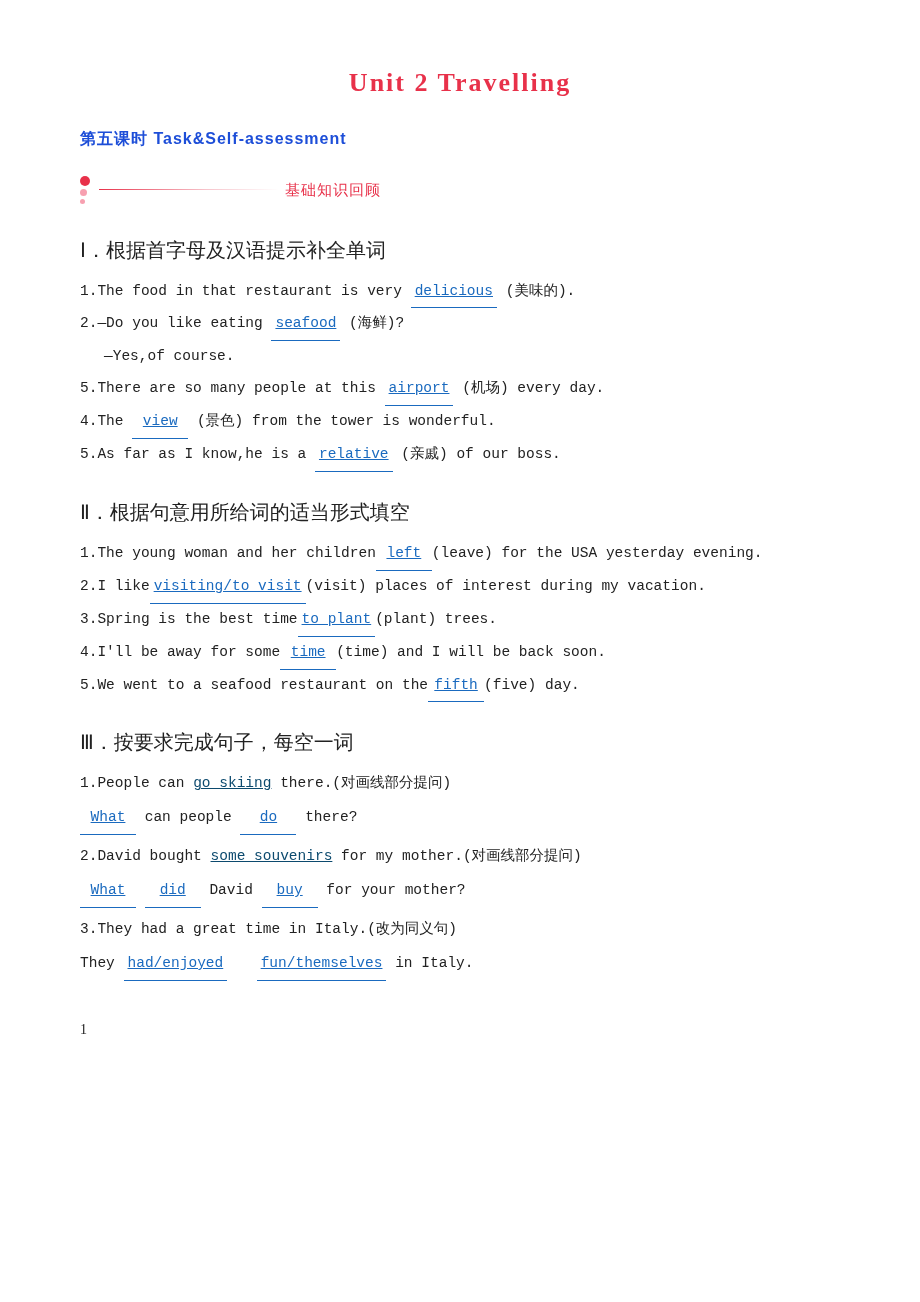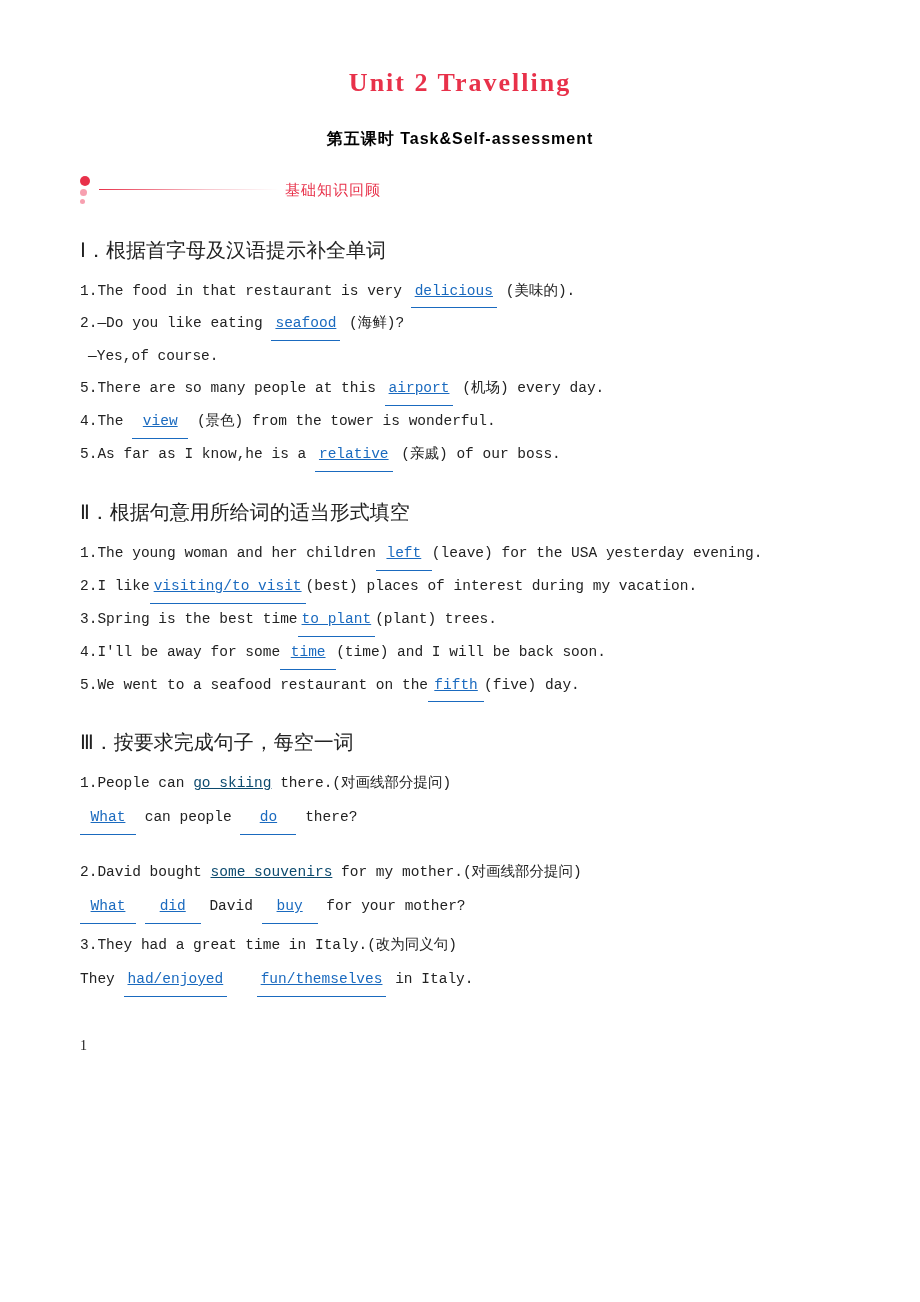--- a/index.html
+++ b/index.html
@@ -20,24 +20,24 @@
     .page-title {
       text-align: center;
       font-size: 26px;
       font-weight: bold;
       color: #e8314a;
       font-family: "Times New Roman", serif;
       margin-bottom: 18px;
       letter-spacing: 2px;
     }
     .subtitle {
-      text-align: center;
+      text-align: left;
       font-size: 16px;
       font-weight: bold;
-      color: #000000;
+      color: #1d4ed8;
       font-family: "SimHei", sans-serif;
       margin-bottom: 22px;
       letter-spacing: 1px;
     }
     .section-banner {
       display: flex;
       align-items: center;
       margin-bottom: 28px;
       gap: 6px;
     }
@@ -76,21 +76,21 @@
       color: #e8314a;
       font-family: "SimHei", sans-serif;
       letter-spacing: 1px;
     }
     .answer {
       color: #1a6abf;
       text-decoration: underline;
       font-family: "Courier New", monospace;
     }
     .indent {
-      margin-left: 8px;
+      margin-left: 24px;
     }
     .roman-section {
       margin-top: 22px;
       margin-bottom: 8px;
       font-size: 20px;
       font-family: "SimHei", sans-serif;
       color: #222;
     }
     .page-num {
       margin-top: 36px;
@@ -167,21 +167,21 @@
   <span>(亲戚) of our boss.</span>
 </p>
 
 <div class="roman-section">Ⅱ．根据句意用所给词的适当形式填空</div>
 
 <p class="q">
   <span>1.The young woman and her children</span><span class="blank-line answer">left</span><span>(leave) for the USA yesterday evening.</span>
 </p>
 
 <p class="q">
-  <span>2.I like</span><span class="blank-line answer">visiting/to visit</span><span>(best) places of interest during my vacation.</span>
+  <span>2.I like</span><span class="blank-line answer">visiting/to visit</span><span>(visit) places of interest during my vacation.</span>
 </p>
 
 <p class="q">
   <span>3.Spring is the best time</span><span class="blank-line answer">to plant</span><span>(plant) trees.</span>
 </p>
 
 <p class="q">
   <span>4.I'll be away for some</span><span class="blank-line answer">time</span><span>(time) and I will be back soon.</span>
 </p>
 
@@ -196,21 +196,21 @@
   <span class="underline-pink">go skiing</span>
   <span>there.(对画线部分提问)</span>
 </p>
 <p class="q" style="margin-top:2px;">
   <span class="blank-line answer">What</span>
   <span>can people</span>
   <span class="blank-line answer">do</span>
   <span>there?</span>
 </p>
 
-<p class="q" style="margin-top:22px;">
+<p class="q" style="margin-top:6px;">
   <span>2.David bought</span>
   <span class="underline-pink">some souvenirs</span>
   <span>for my mother.(对画线部分提问)</span>
 </p>
 <p class="q" style="margin-top:2px;">
   <span class="blank-line answer">What</span>
   <span class="blank-line answer">did</span>
   <span>David</span>
   <span class="blank-line answer">buy</span>
   <span>for your mother?</span>

